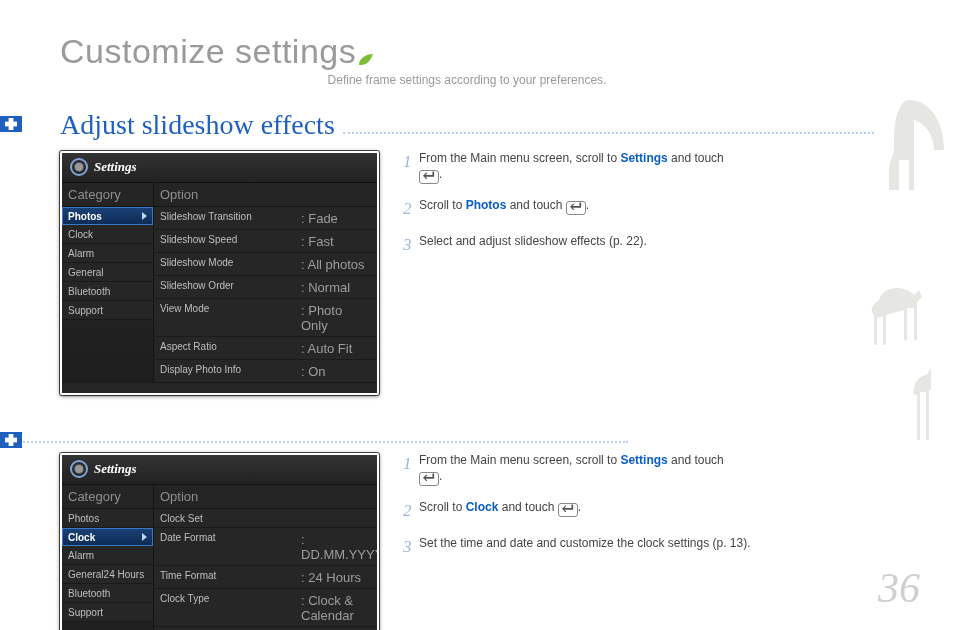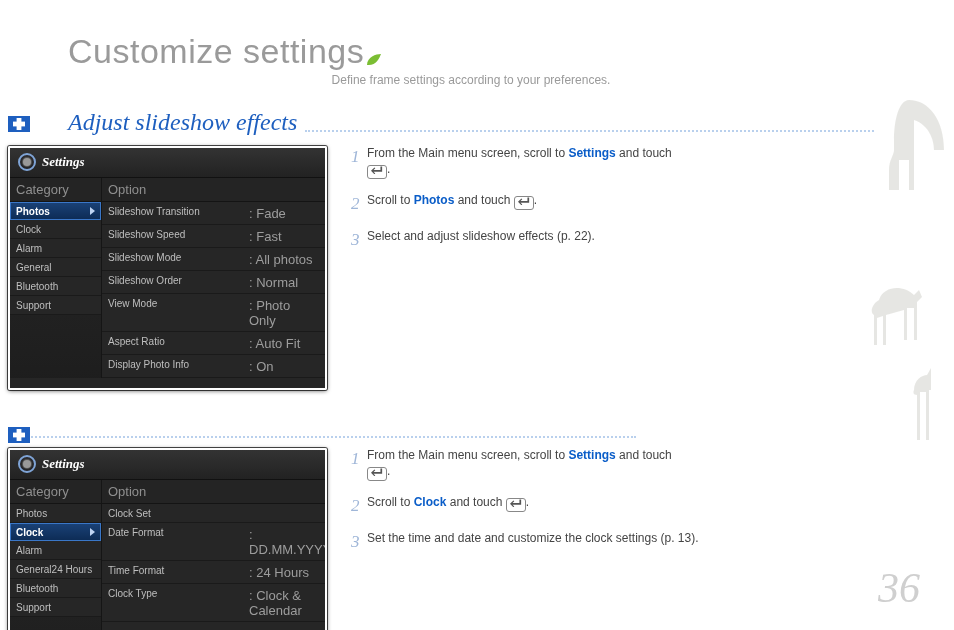--- a/index.html
+++ b/index.html
@@ -4,21 +4,21 @@
 <style>
   html,body{margin:0;padding:0}
   body{
     width:954px;height:630px;
     font-family:Arial,Helvetica,sans-serif;
     background:#fff;
     position:relative;
     overflow:hidden;
     color:#444;
   }
-  .page{position:absolute;inset:0;padding:32px 80px 0 8px;box-sizing:border-box}
+  .page{position:absolute;inset:0;padding:32px 80px 0 0;box-sizing:border-box}
   .page-title{
     font-size:34px;
     font-weight:300;
     color:#9a9a9a;
     letter-spacing:0.5px;
     margin:0 0 2px 60px;
     position:relative;
     font-family:Arial,Helvetica,sans-serif;
   }
   .leaf{display:inline-block;width:16px;height:14px;vertical-align:top;margin-left:2px;margin-top:4px}
@@ -38,37 +38,36 @@
   .blu-tab{
     width:22px;height:16px;
     background:#1e5fbf;
     position:absolute;
     left:0;top:7px;
     display:flex;align-items:center;justify-content:center;
   }
   .blu-tab svg{width:12px;height:12px}
   .section-title{
     font-family:Georgia, "Times New Roman", serif;
-    font-size:24px;
+    font-size:28px;
     color:#1e5fbf;
     font-weight:400;
     margin-left:60px;
     white-space:nowrap;
-    font-style:italic;
   }
   .dots{
     border-top:2px dotted #b9d0ed;
     height:0;
     margin-top:16px;
     margin-left:8px;
   }
   .dots.s1{width:590px}
   .dots.s2{width:620px}
 
-  .row{display:flex;align-items:flex-start;}
+  .row{display:flex;align-items:flex-start;margin-left:60px}
   .screenshot{
     width:315px;
     border:2px solid #fff;
     box-shadow:0 1px 4px rgba(0,0,0,0.6), 0 0 0 1px #4d4d4d;
     background:linear-gradient(#2a2a2a,#1d1d1d);
     border-radius:2px;
     overflow:hidden;
     font-size:10px;
     color:#cfcfcf;
   }

